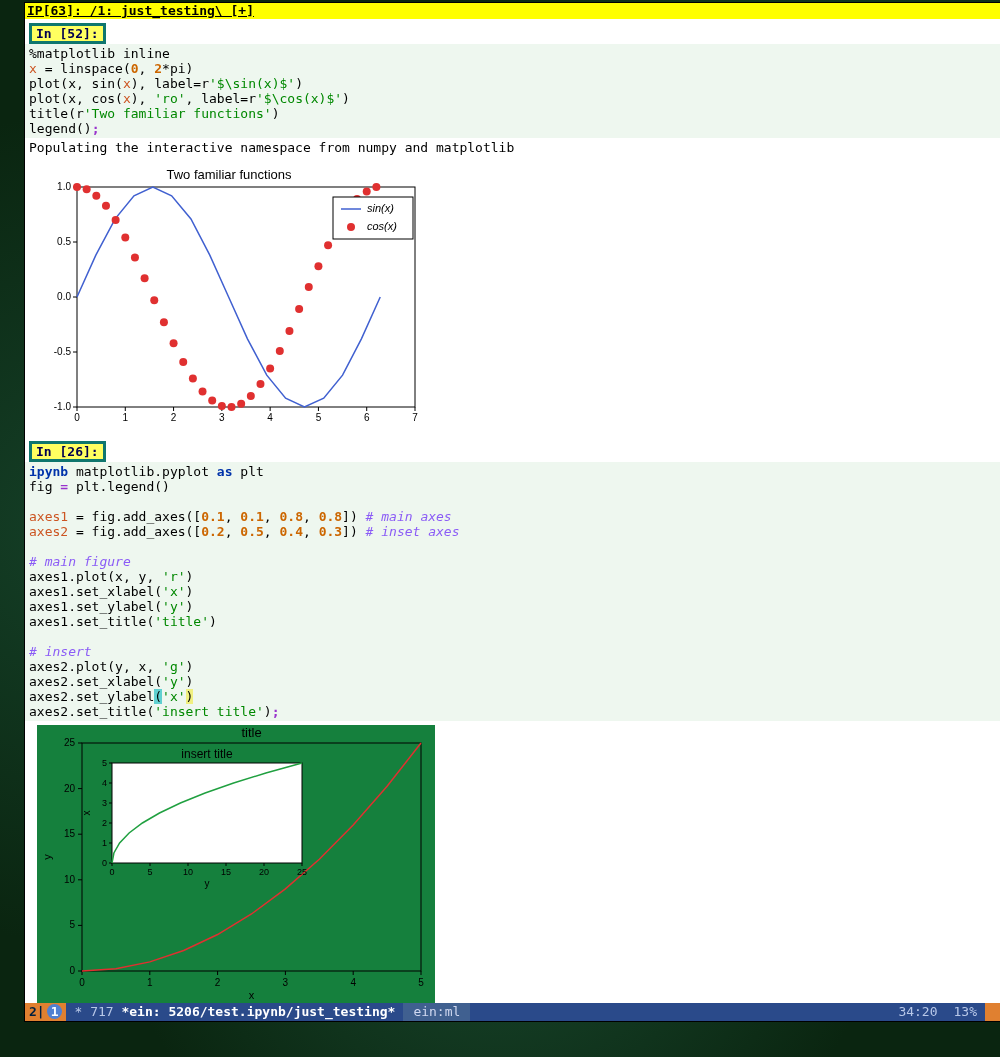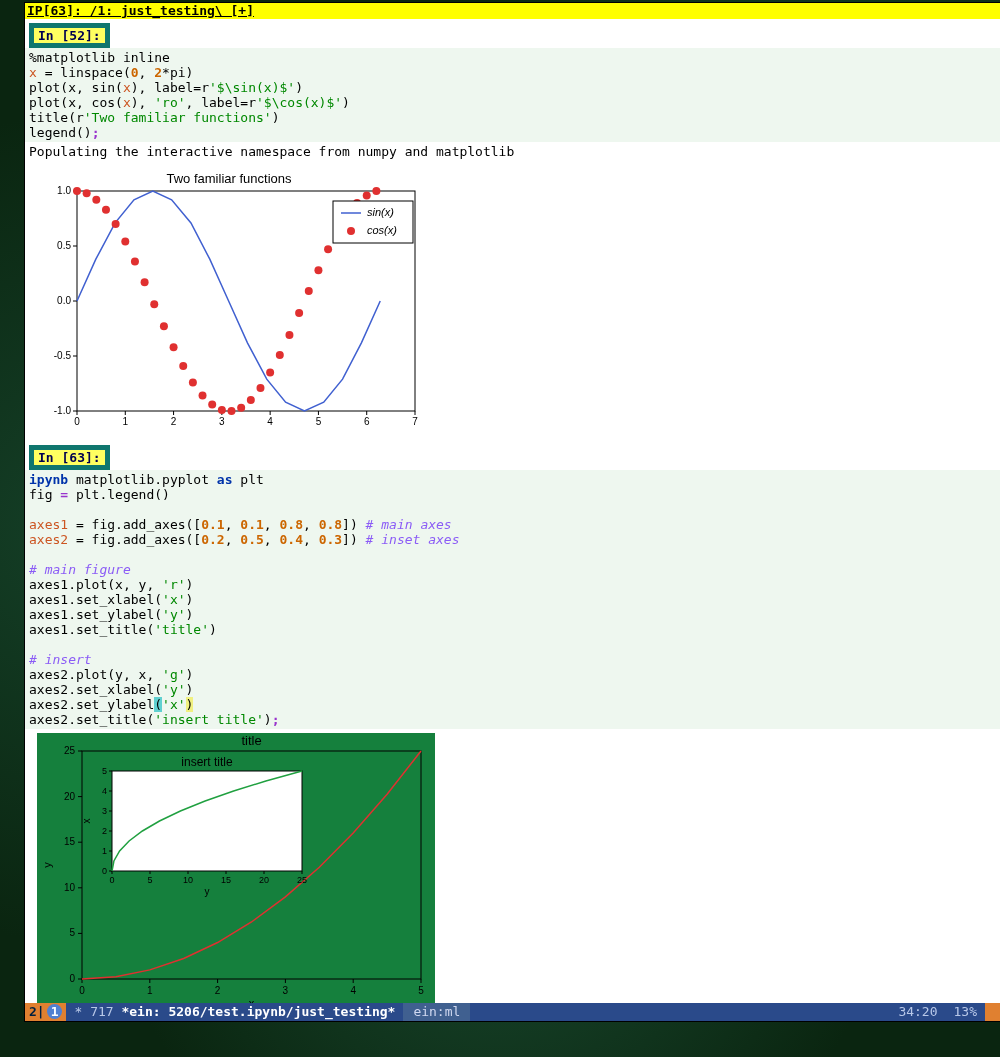--- a/index.html
+++ b/index.html
@@ -35,21 +35,21 @@
     line-height: 16px;
     text-decoration: underline;
   }
   .cell-prompt {
     display: inline-block;
     background: #ffff60;
     color: #000050;
     font-weight: bold;
     padding: 0 4px;
     margin: 4px 0 0 4px;
-    border: 5px solid #0f766e;
+    border: 3px solid #0f766e;
   }
   .cell-code {
     background: #eef7ef;
     padding: 2px 0 2px 4px;
     white-space: pre;
     line-height: 15px;
     color: #000;
   }
   .cell-output-text {
     padding: 2px 4px;
@@ -215,21 +215,21 @@
         <circle cx="341.3714285714286" cy="20" r="4" fill="#e03030"></circle>
         <rect x="298" y="30" width="80" height="42" fill="#fff" stroke="#000"></rect>
         <line x1="306" y1="42" x2="326" y2="42" stroke="#4060d0" stroke-width="1.5"></line>
         <text x="332" y="45" font-size="11" font-style="italic">sin(x)</text>
         <circle cx="316" cy="60" r="4" fill="#e03030"></circle>
         <text x="332" y="63" font-size="11" font-style="italic">cos(x)</text>
       </svg>
   </div>
 
   
-  <span class="cell-prompt">In [63]:</span>
+  <span class="cell-prompt">In [26]:</span>
   <div class="cell-code"><span class="kw">ipynb</span><span> matplotlib.pyplot </span><span class="kw">as</span><span> plt</span>
 <span>fig </span><span class="op">=</span><span> plt.legend()</span>
 
 <span class="var">axes1</span><span> = fig.add_axes([</span><span class="num">0.1</span><span>, </span><span class="num">0.1</span><span>, </span><span class="num">0.8</span><span>, </span><span class="num">0.8</span><span>]) </span><span class="com"># main axes</span>
 <span class="var">axes2</span><span> = fig.add_axes([</span><span class="num">0.2</span><span>, </span><span class="num">0.5</span><span>, </span><span class="num">0.4</span><span>, </span><span class="num">0.3</span><span>]) </span><span class="com"># inset axes</span>
 
 <span class="com"># main figure</span>
 <span>axes1.plot(x, y, </span><span class="str">'r'</span><span>)</span>
 <span>axes1.set_xlabel(</span><span class="str">'x'</span><span>)</span>
 <span>axes1.set_ylabel(</span><span class="str">'y'</span><span>)</span>

